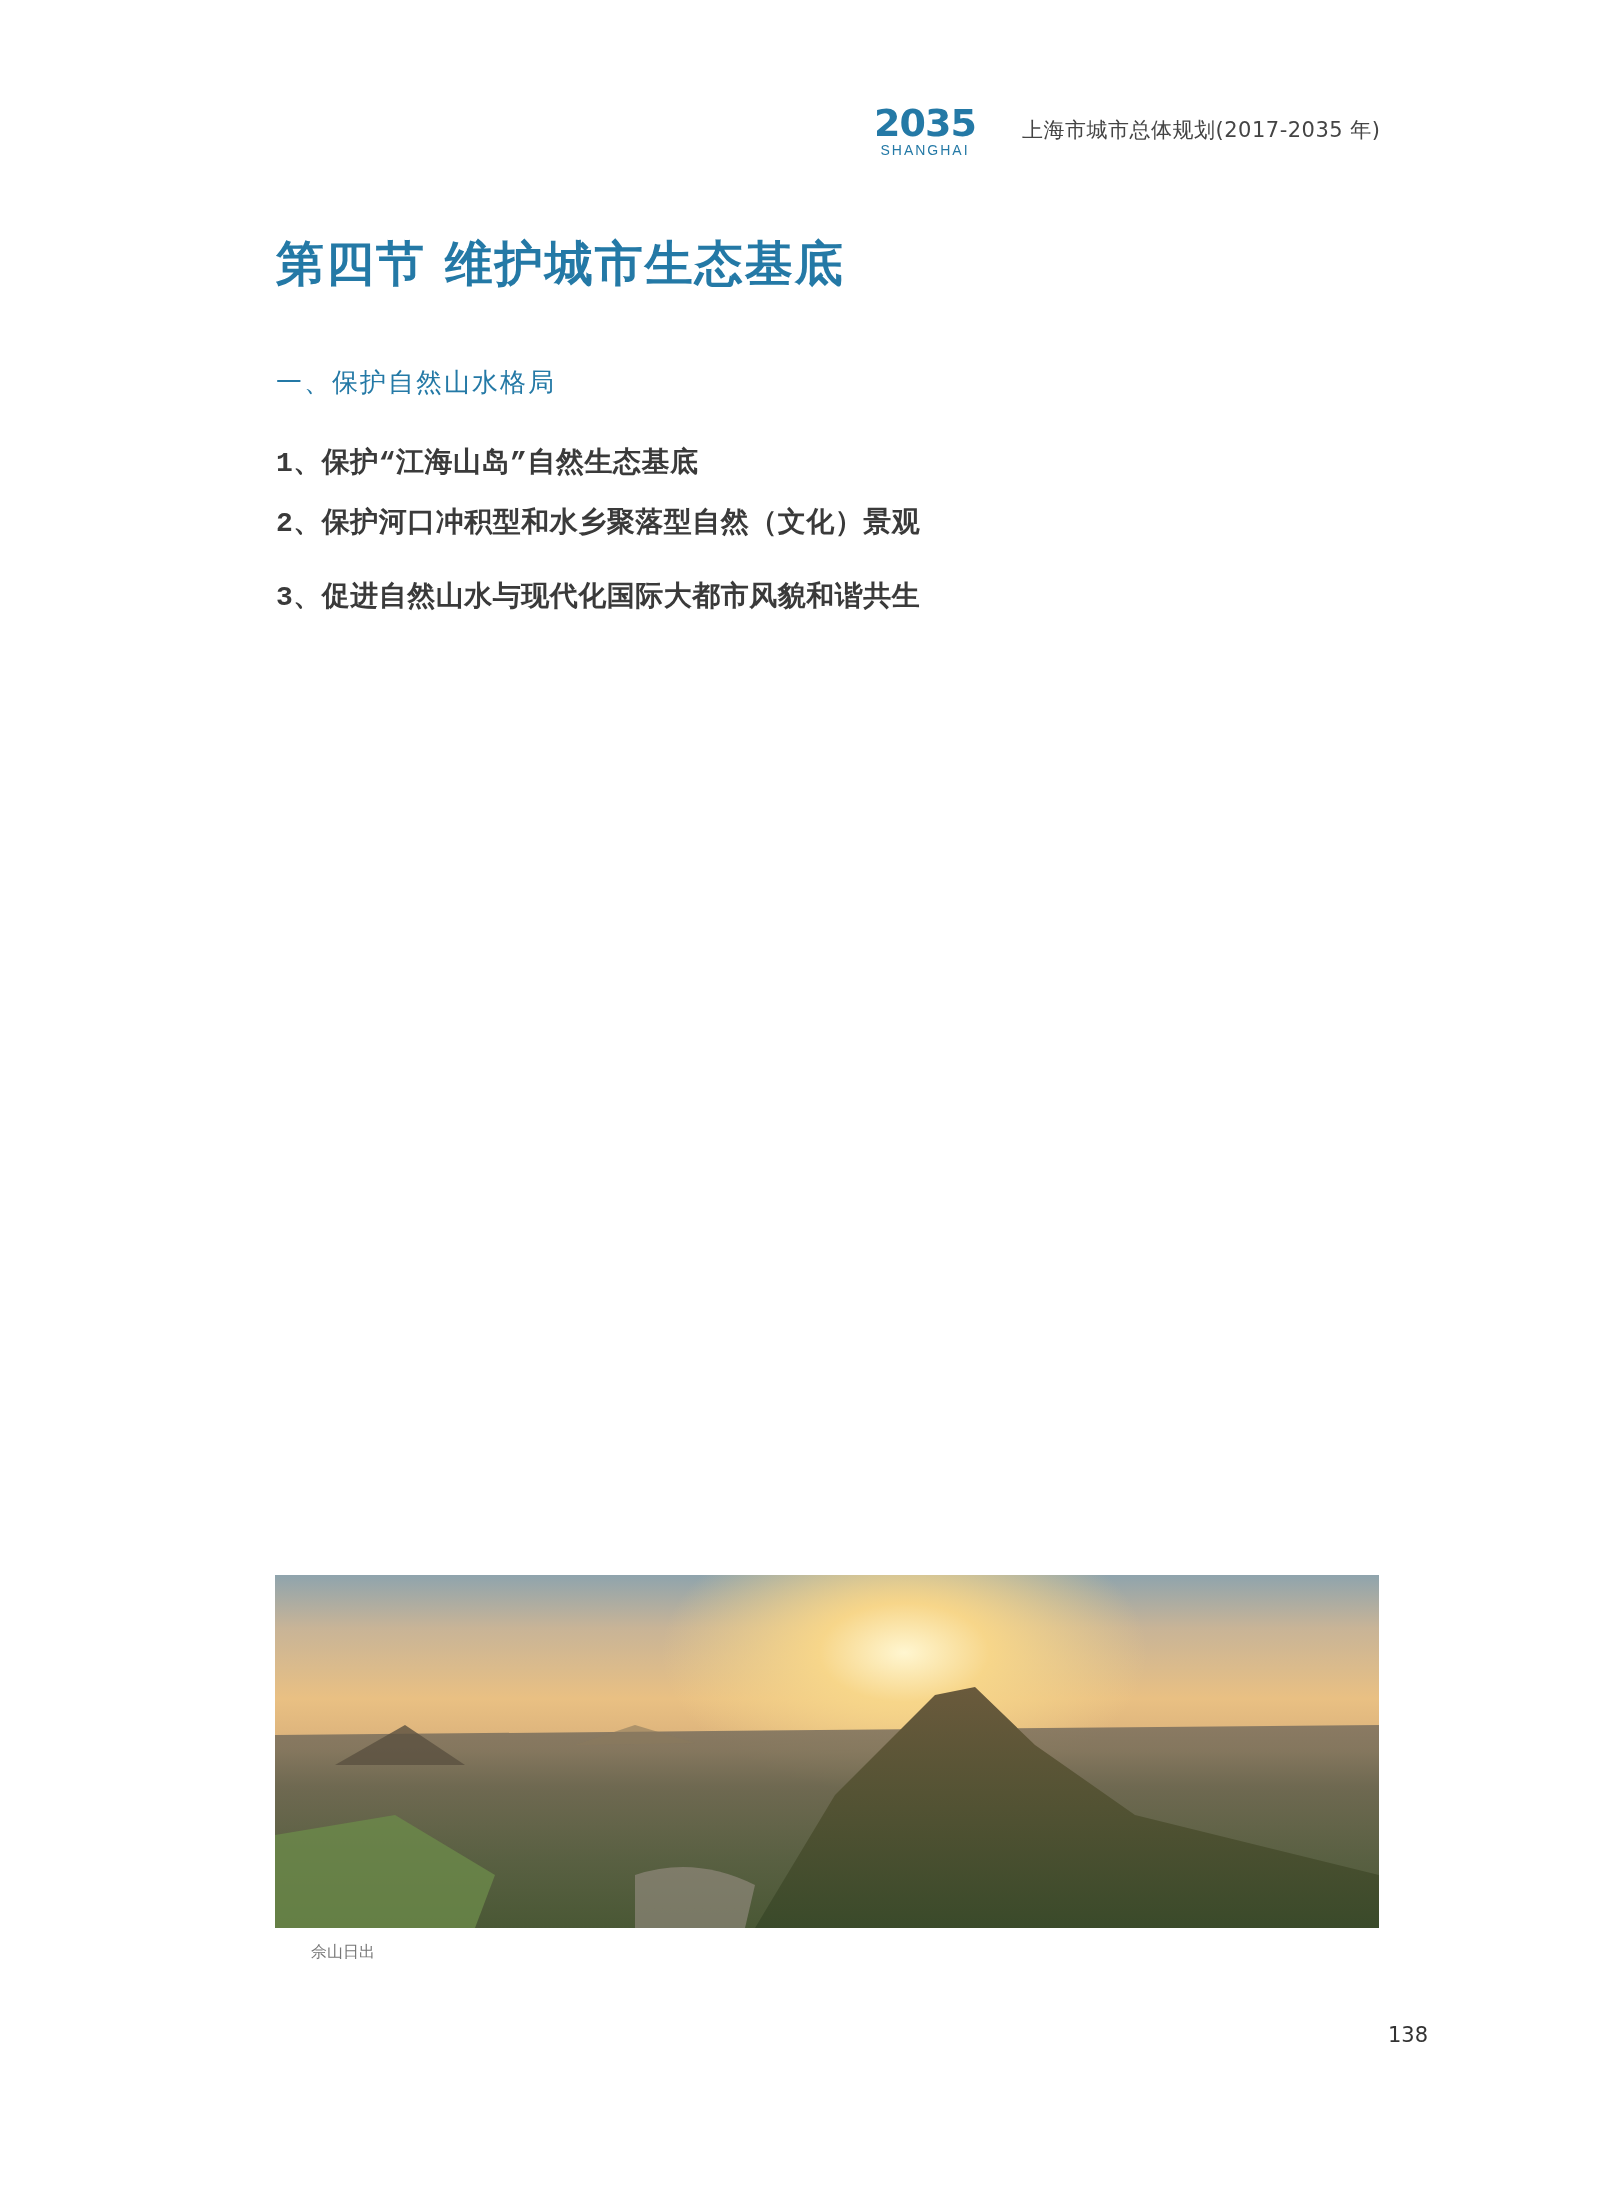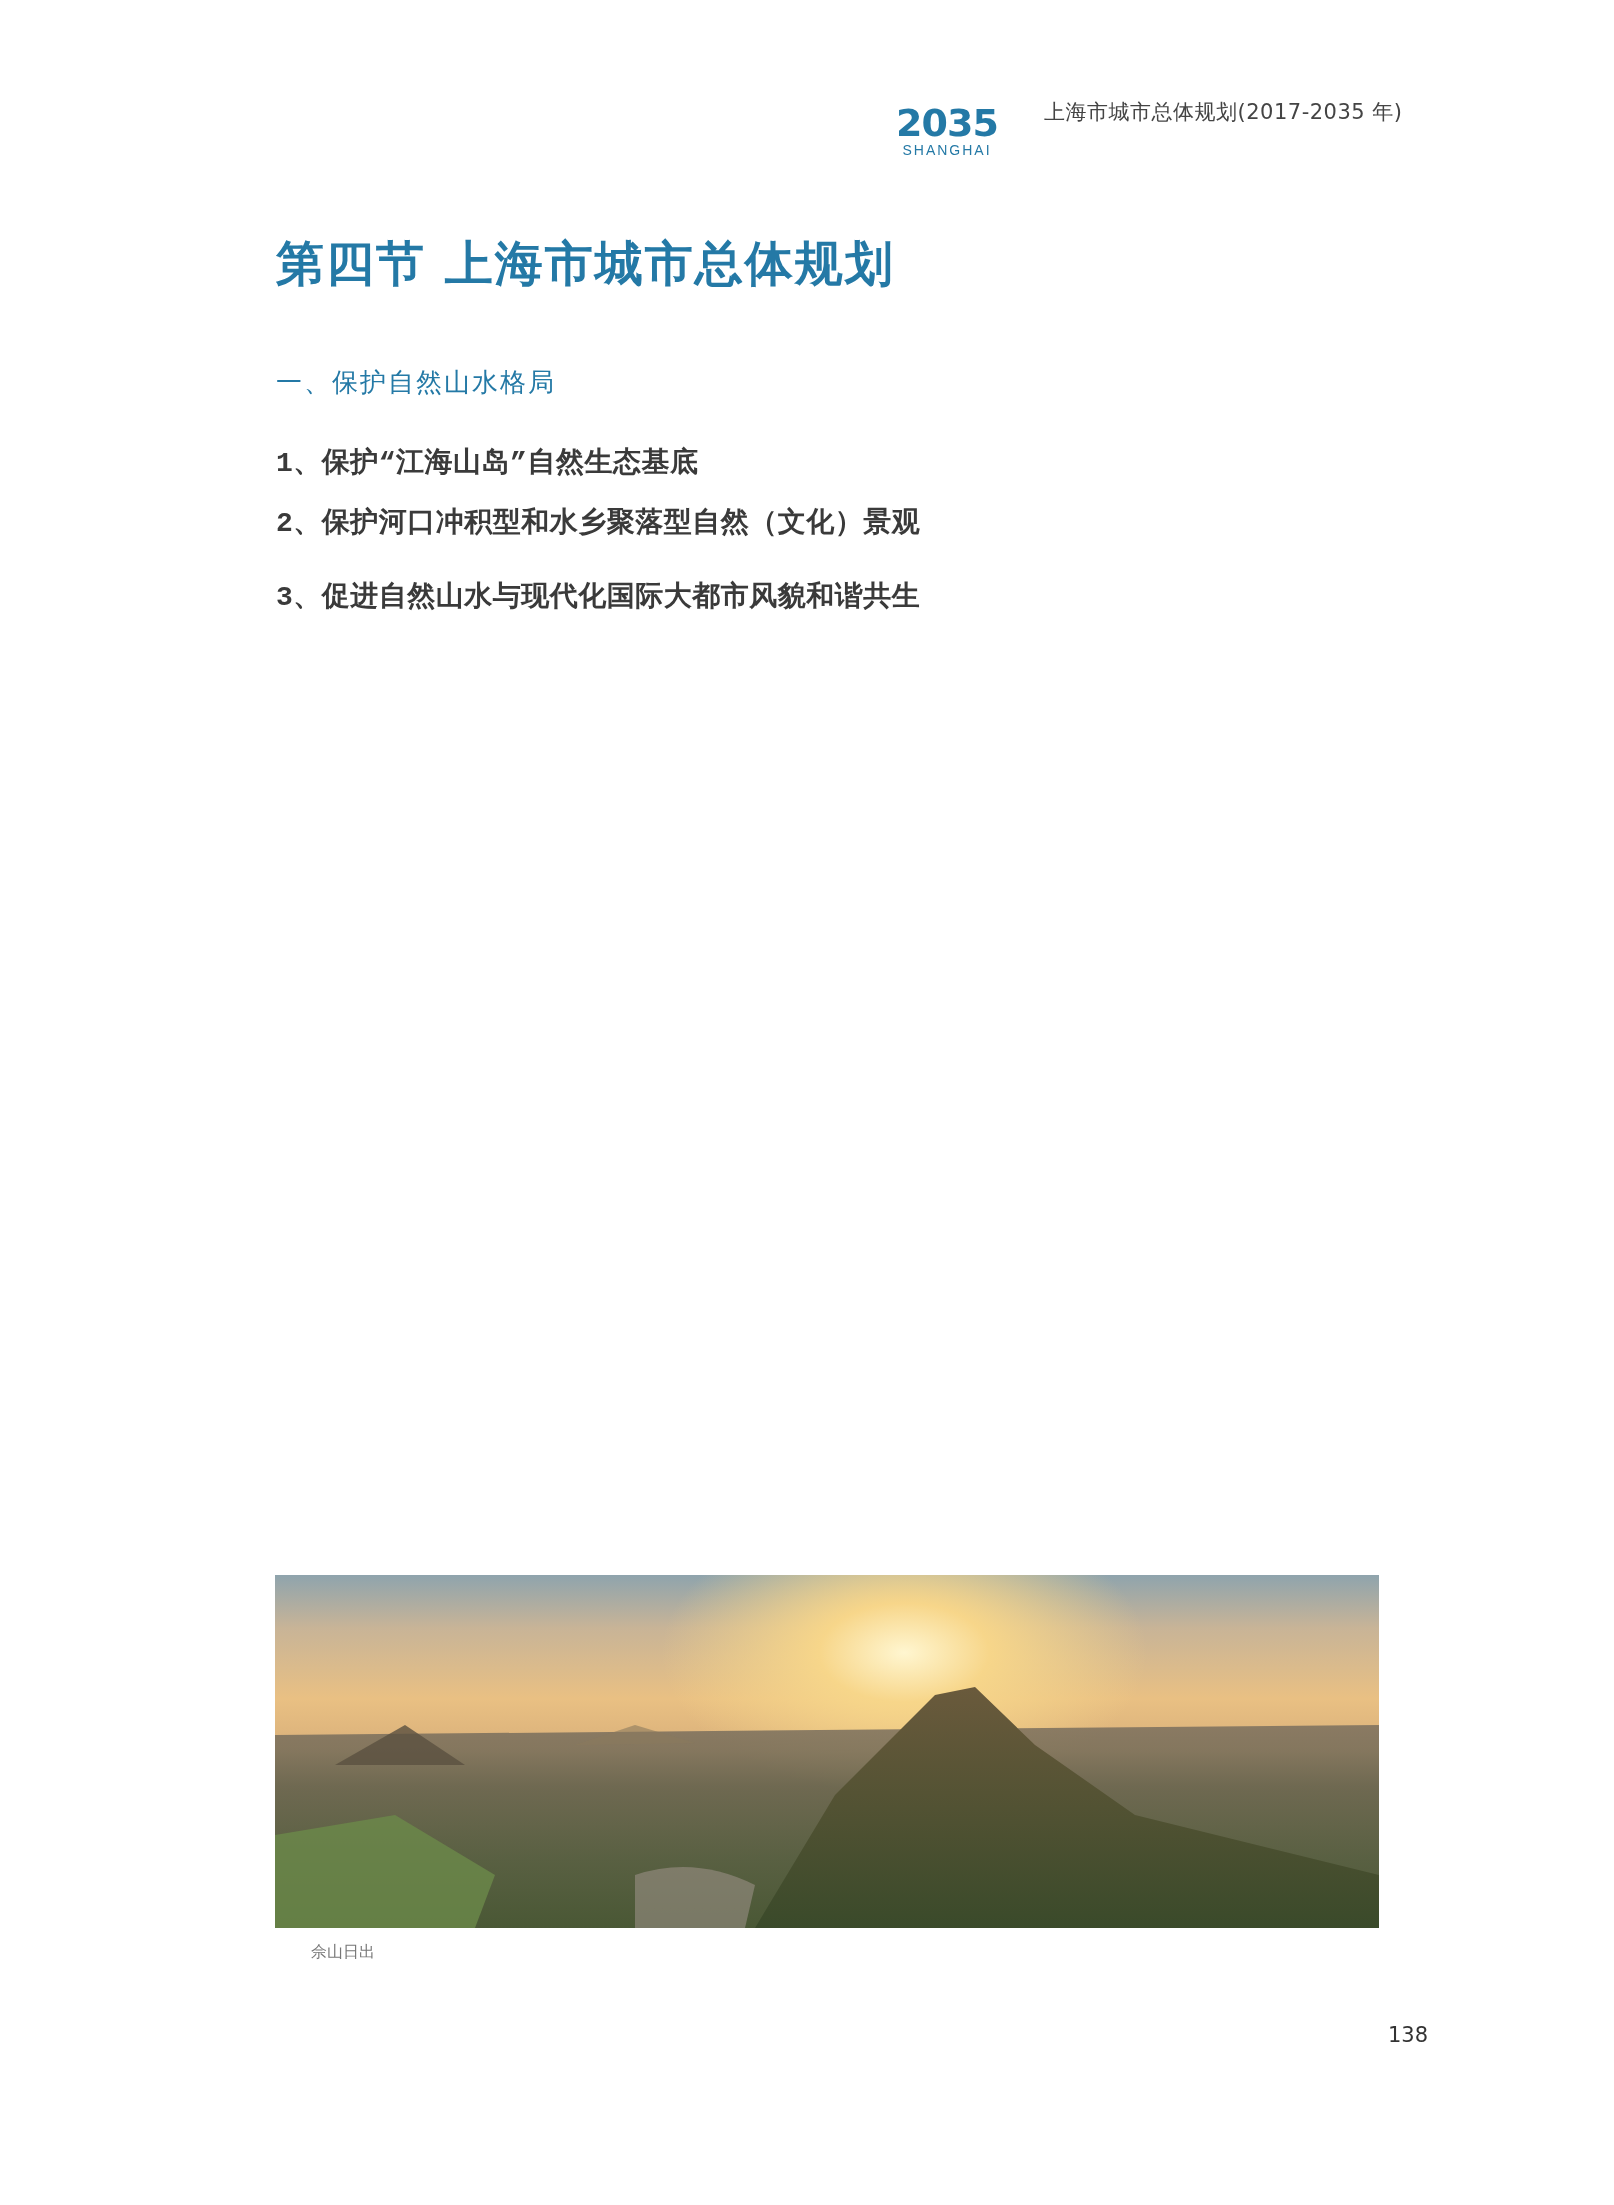--- a/index.html
+++ b/index.html
@@ -1,18 +1,18 @@
 <!DOCTYPE html>
 <html><head>
 <meta charset="utf-8">
 <style>
   html, body { margin:0; padding:0; background:#ffffff; }
   body { width:1614px; height:2205px; position:relative; overflow:hidden;
          font-family:"DejaVu Sans","Liberation Sans",sans-serif; color:#3b3b3b; }
-  .header { position:absolute; top:104px; left:892px; display:flex; }
+  .header { position:absolute; top:104px; left:870px; display:flex; align-items:center; }
   .logo { width:110px; height:58px; display:flex; flex-direction:column; align-items:center; margin-right:42px; }
   .logo-num { font-family:"DejaVu Sans",sans-serif; font-weight:bold; font-size:38px; line-height:38px; color:#2479a6; letter-spacing:-1px; }
   .logo-city { font-family:Liberation Sans, sans-serif; font-size:14px; line-height:16px; color:#2479a6; letter-spacing:2px; }
   .header-title { font-size:21px; color:#444; letter-spacing:0.5px; margin-top:-6px; }
   .section-title { position:absolute; top:232px; left:276px; font-size:48px; font-weight:bold; color:#2479a6; letter-spacing:2px; }
   .sub-heading { position:absolute; top:365px; left:276px; font-size:26px; color:#2479a6; letter-spacing:2px; }
   .content { position:absolute; top:441px; left:276px; width:1104px;font-family:Liberation Mono, monospace; }
   .item-title { font-size:28px; font-weight:bold; color:#3a3a3a; line-height:46px; margin:0; letter-spacing:0.5px; }
   .para { font-size:28.5px; line-height:46px; margin:0; text-indent:2em; color:#4a4a4a; text-align:justify; letter-spacing:0.8px; }
   .gap { height:14px; }
@@ -27,21 +27,21 @@
 <body>
 
 <div class="header">
   <div class="logo">
     <span class="logo-num">2035</span>
     <span class="logo-city">SHANGHAI</span>
   </div>
   <span class="header-title">上海市城市总体规划(2017-2035 年)</span>
 </div>
 
-<div class="section-title">第四节  上海市城市总体规划</div>
+<div class="section-title">第四节  维护城市生态基底</div>
 <div class="sub-heading">一、保护自然山水格局</div>
 
 <div class="content">
   <p class="item-title">1、保护“江海山岛”自然生态基底</p>
   <div class="gap"></div>
   <p class="item-title">2、保护河口冲积型和水乡聚落型自然（文化）景观</p>
   <div class="gap"></div>
   <div class="gap"></div>
   <p class="item-title">3、促进自然山水与现代化国际大都市风貌和谐共生</p>
 </div>

